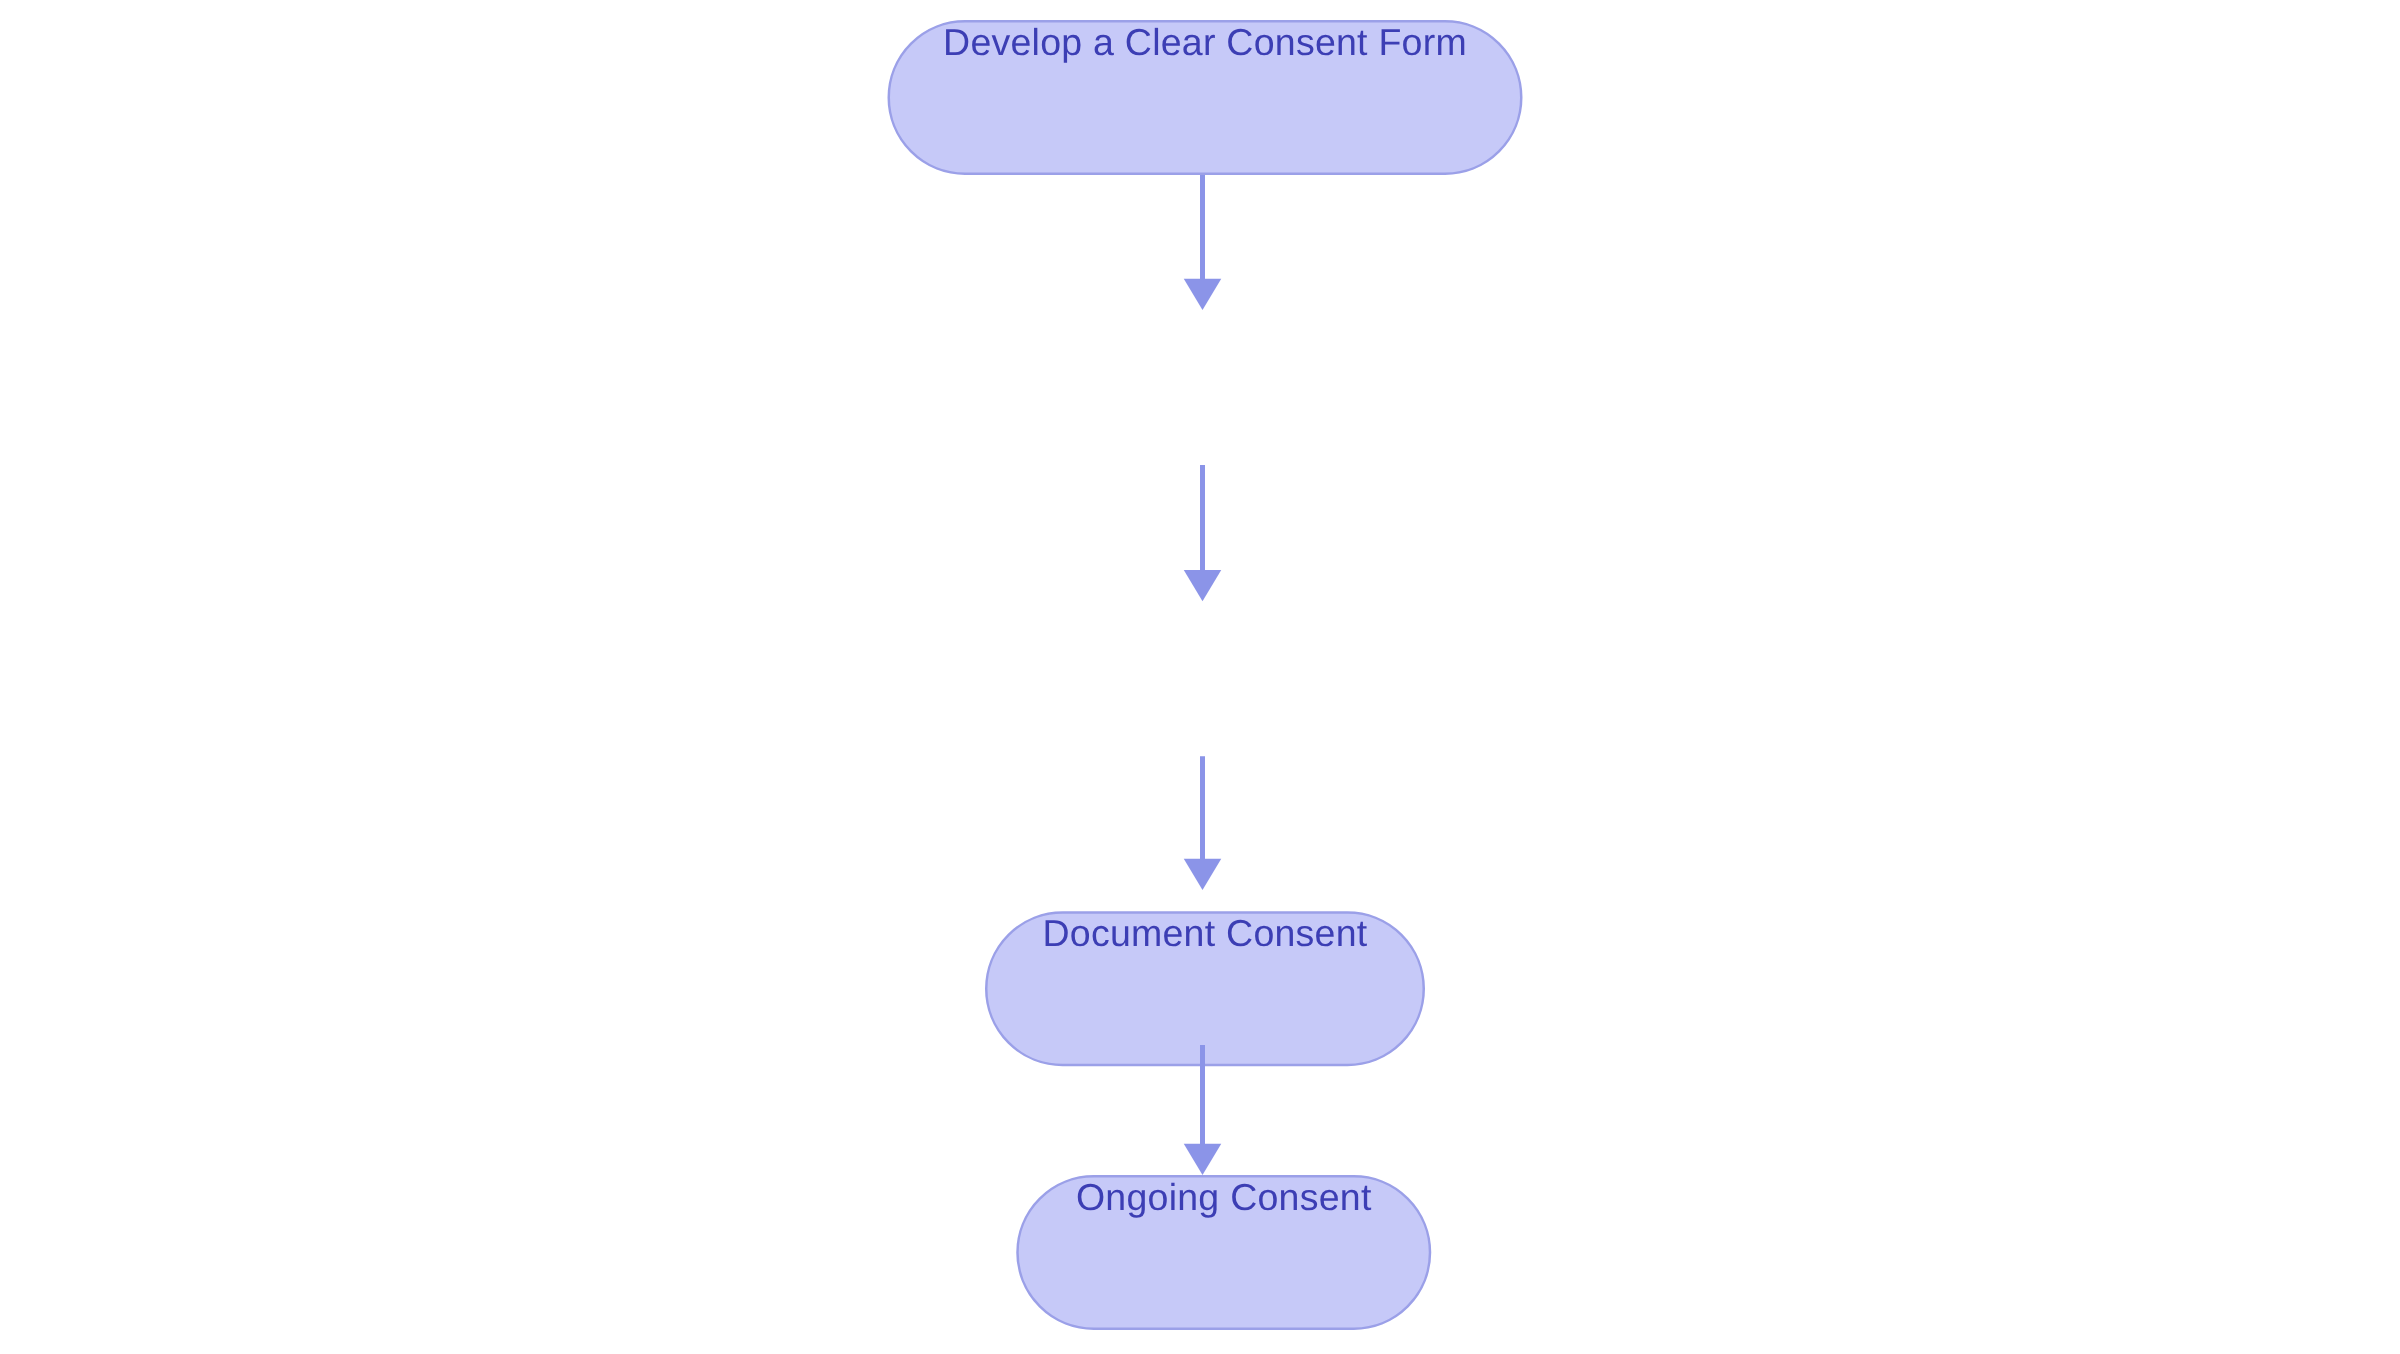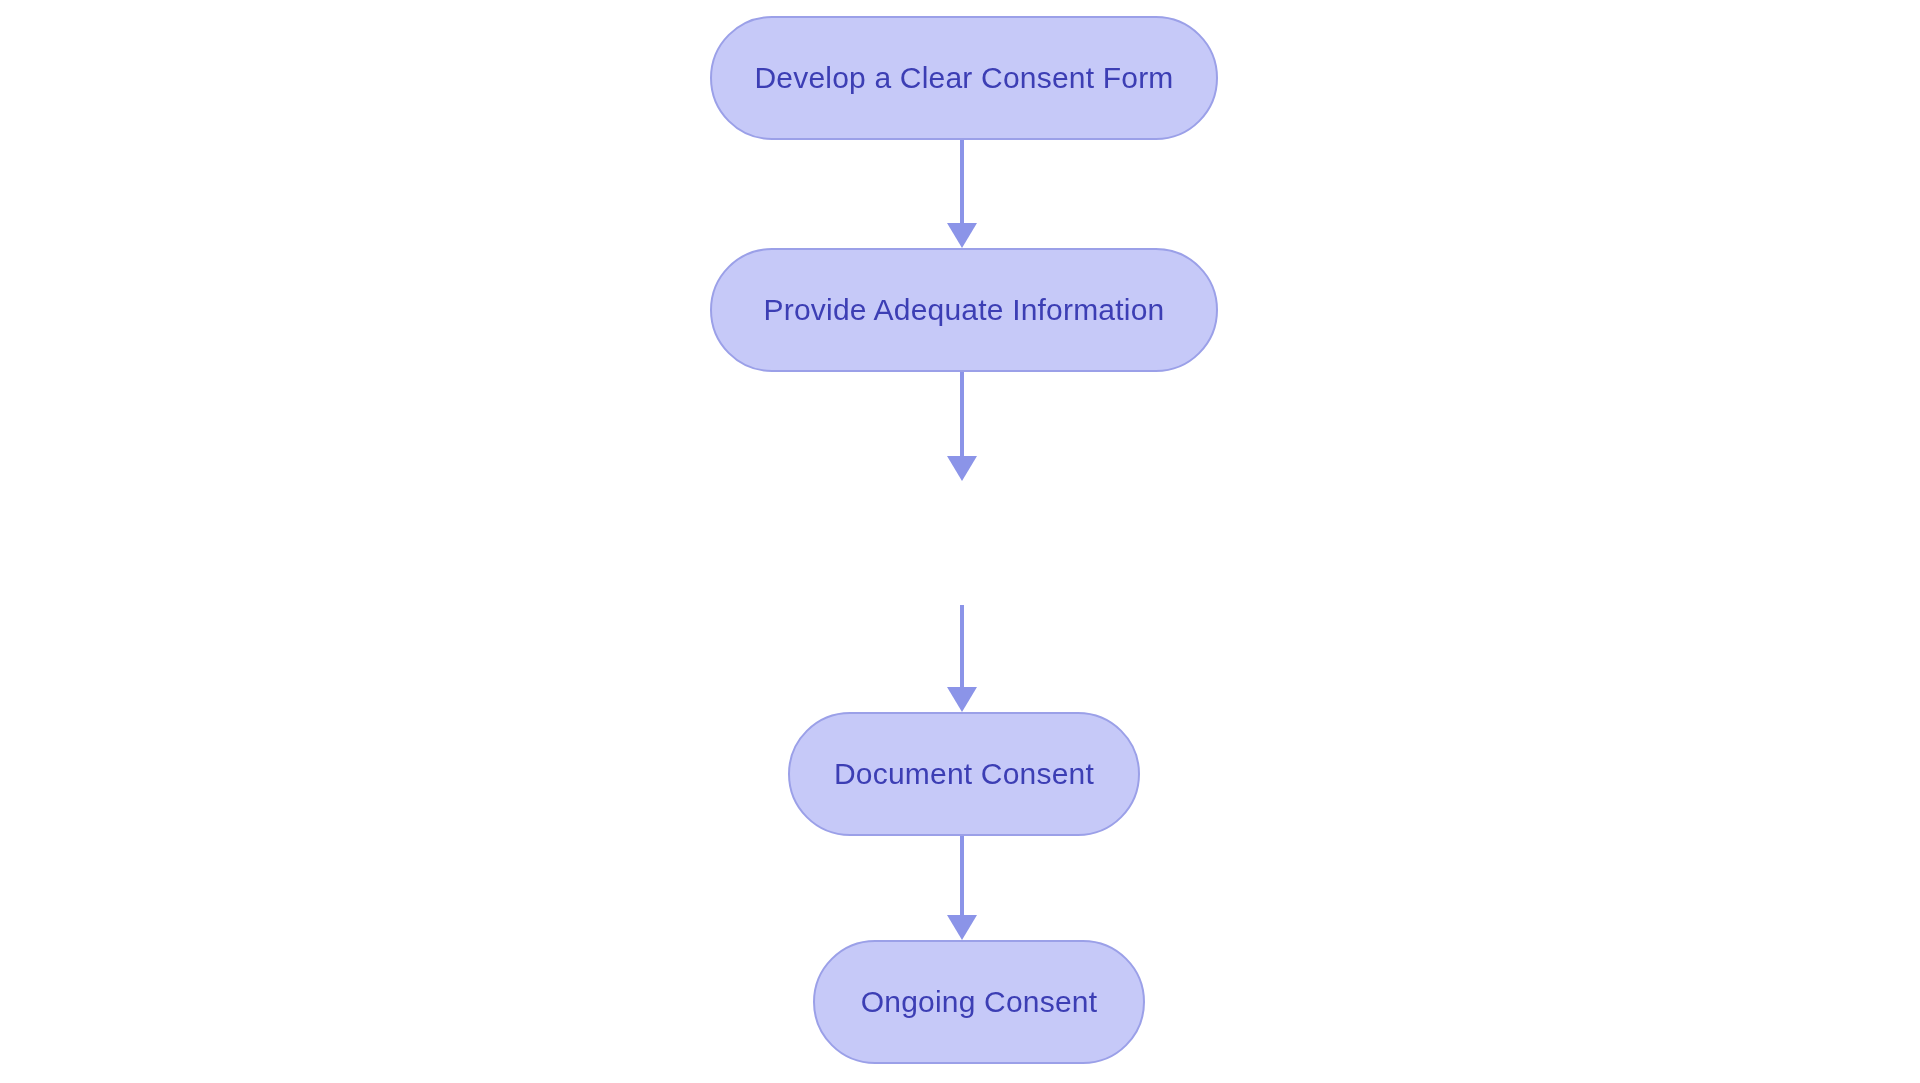--- a/index.html
+++ b/index.html
@@ -17,32 +17,32 @@
     height: 1083px;
     background: #ffffff;
   }
   .node {
     position: absolute;
     box-sizing: border-box;
     background: #c6c9f8;
     border: 2px solid #9ba0e8;
     border-radius: 999px;
     display: flex;
-    align-items: center;
+    align-items: flex-start;
     justify-content: center;
     color: #3c3eb4;
     font-size: 30px;
     letter-spacing: 0.2px;
     white-space: nowrap;
     text-align: center;
   }
   .node-1 { left: 710px; top: 16px;  width: 508px; height: 124px; }
   .node-2 { left: 710px; top: 248px; width: 508px; height: 124px; }
   .node-3 { left: 710px; top: 481px; width: 508px; height: 124px; }
-  .node-4 { left: 788px; top: 712px; width: 352px; height: 124px; }
+  .node-4 { left: 788px; top: 729px; width: 352px; height: 124px; }
   .node-5 { left: 813px; top: 940px; width: 332px; height: 124px; }
 
   .arrow {
     position: absolute;
     left: 947px;
     width: 30px;
     display: flex;
     flex-direction: column;
     align-items: center;
   }
@@ -73,23 +73,20 @@
 
   <div class="node node-1">
     <span>Develop a Clear Consent Form</span>
   </div>
 
   <div class="arrow arrow-1">
     <div class="line"></div>
     <div class="head"></div>
   </div>
 
-  <div class="node node-2">
-    <span>Provide Adequate Information</span>
-  </div>
 
   <div class="arrow arrow-2">
     <div class="line"></div>
     <div class="head"></div>
   </div>
 
 
   <div class="arrow arrow-3">
     <div class="line"></div>
     <div class="head"></div>

